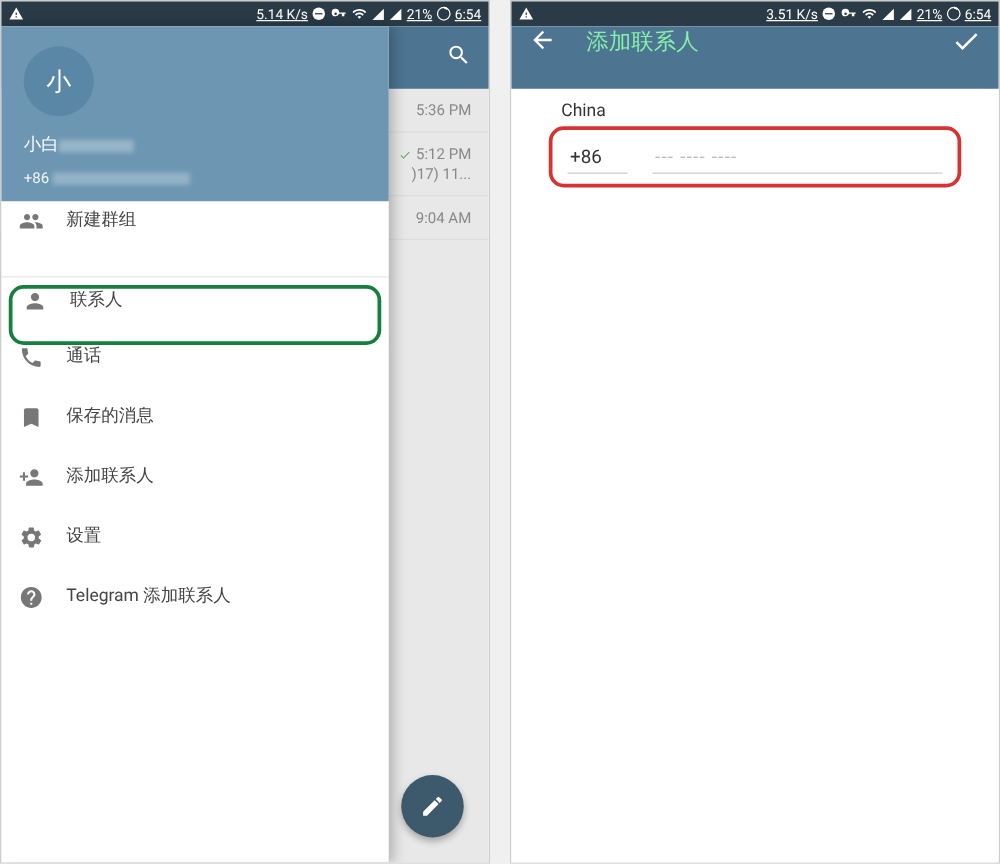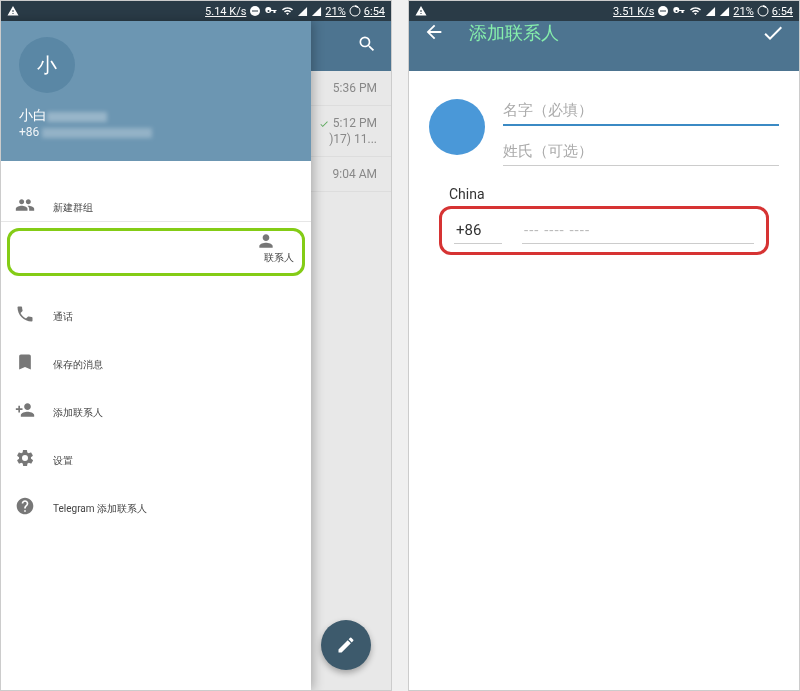--- a/index.html
+++ b/index.html
@@ -86,53 +86,52 @@
       height: 56px;
       border-radius: 50%;
       background: #5a87a5;
       display: flex;
       align-items: center;
       justify-content: center;
       font-size: 20px;
       color: #fff;
       margin-bottom: 14px;
     }
-    .drawer-username { font-size: 14px; margin-bottom: 0; font-family: Liberation Serif, serif; }
+    .drawer-username { font-size: 14px; margin-bottom: 10px; font-family: Liberation Serif, serif; }
     .drawer-phone { font-size: 12px; opacity: 0.9; }
     .blur-strip {
       display: inline-block;
       width: 60px;
       height: 10px;
       background: rgba(255,255,255,0.3);
       filter: blur(2px);
       vertical-align: middle;
     }
     .drawer-menu { flex: 1; padding: 6px 0; overflow-y: auto; }
     .menu-item {
       display: flex;
-      align-items: flex-end;
+      align-items: flex-start;
       height: 48px;
       padding: 0 14px;
-      font-size: 10px;
+      font-size: 14px;
       color: #444;
       cursor: pointer;
     }
     .menu-icon {
       width: 38px;
       display: flex;
       align-items: center;
       color: #777;
     }
     .menu-divider { height: 1px; background: #e6e6e6; margin: 6px 0; }
     .menu-highlight {
-      border: 3px solid #84cc16;
+      border: 3px solid #15803d;
       border-radius: 12px;
       margin: 0 6px;
       padding: 0 8px;
-      flex-direction: column;
     }
     .fab {
       position: absolute;
       bottom: 20px;
       right: 20px;
       width: 50px;
       height: 50px;
       border-radius: 50%;
       background: #3d5a6c;
       color: #fff;
@@ -422,27 +421,20 @@
           </svg>
       </span>
       <span class="p2-title">添加联系人</span>
       <span class="p2-done">
         <svg width="24" height="24" viewBox="0 0 24 24" fill="#fff">
             <path d="M9 16.17L4.83 12l-1.42 1.41L9 19 21 7l-1.41-1.41z"></path>
           </svg>
       </span>
     </div>
 
-    <div class="contact-section">
-      <div class="contact-avatar"></div>
-      <div class="contact-fields">
-        <input class="text-input focused" type="text" placeholder="名字（必填）" style="">
-        <input class="text-input" type="text" style="margin-top: 10px;" placeholder="姓氏（可选）">
-      </div>
-    </div>
 
     <div class="country-section">
       <div class="country-label">China</div>
       <div class="phone-row-wrap">
         <div class="country-code">+86</div>
         <div class="phone-placeholder">--- ---- ----</div>
       </div>
     </div>
   </div>
 </div>

